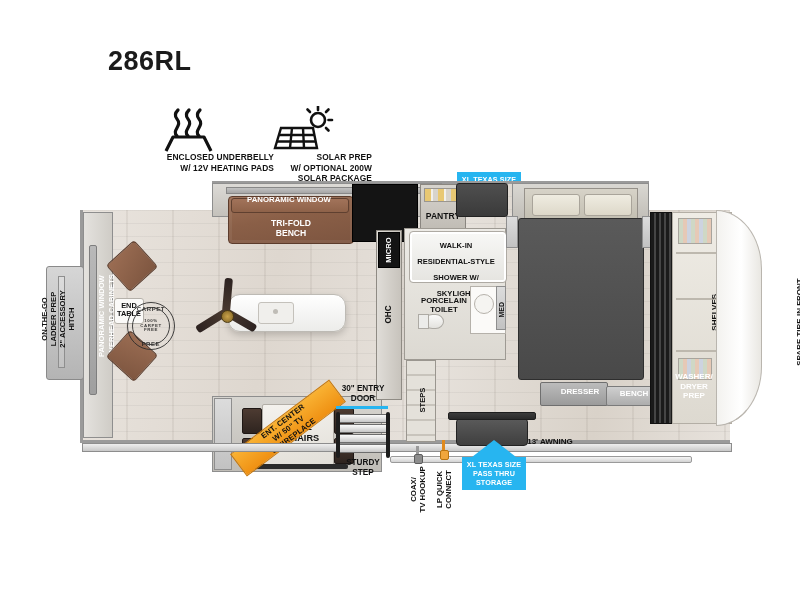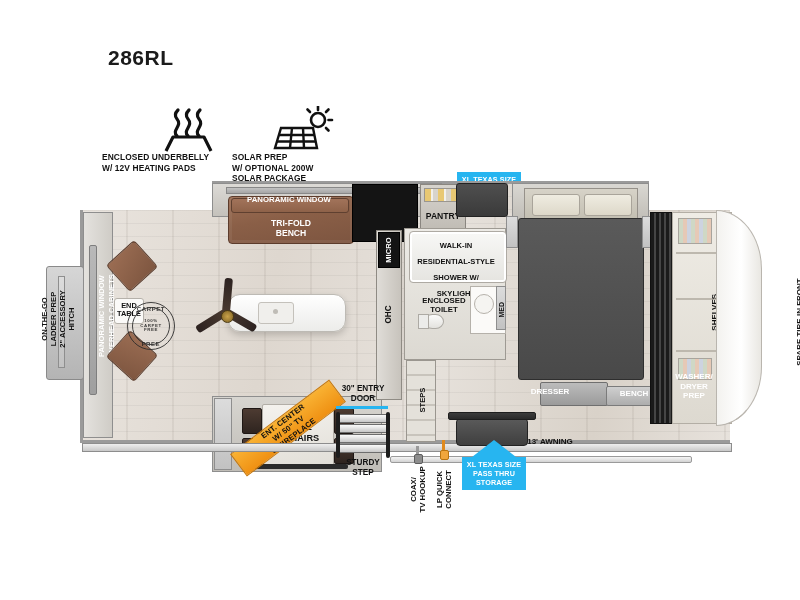--- a/index.html
+++ b/index.html
@@ -6,25 +6,25 @@
   body{
     width:800px;height:600px;background:#ffffff;overflow:hidden;
     font-family:"Liberation Sans", sans-serif;
     position:relative;
   }
   #stage{position:absolute;left:0;top:0;width:800px;height:600px;}
 
   
   .model-title{
     position:absolute;left:108px;top:46px;
-    font-size:21px;font-weight:700;color:#1b1b1b;letter-spacing:0.5px;
+    font-size:27px;font-weight:700;color:#1b1b1b;letter-spacing:0.5px;
   }
 
   
-  .feat{position:absolute;text-align:left;}
+  .feat{position:absolute;text-align:right;}
   .feat .cap{
     font-size:8.4px;font-weight:700;color:#111;line-height:10.5px;
     letter-spacing:0.1px;white-space:pre-line;
   }
   .feat .ico{height:46px;display:flex;align-items:flex-end;justify-content:center;}
 
   
   .lbl{position:absolute;font-weight:700;line-height:1.08;text-align:center;white-space:pre-line;}
   .lbl.w{color:#ffffff;}
   .lbl.k{color:#111111;}
@@ -314,40 +314,40 @@
 
     <div class="panel" style="left:404px;top:38px;width:102px;height:132px;background:linear-gradient(180deg,#edebe6,#dcd9d2);border:1px solid #9e9a93;"></div>
     <div class="shower" style="left:410px;top:42px;width:92px;height:46px;"></div>
     <div class="lbl k" style="left:410px;top:48px;width:92px;font-size:7.6px;line-height:16px;">WALK-IN
 RESIDENTIAL-STYLE
 SHOWER W/
 SKYLIGHT</div>
 
     <div class="toilet" style="left:424px;top:124px;"></div>
     <div class="tank" style="left:418px;top:124px;"></div>
-    <div class="lbl k" style="left:404px;top:106px;width:80px;font-size:7.8px;line-height:9px;">ENCLOSED
+    <div class="lbl k" style="left:404px;top:106px;width:80px;font-size:7.8px;line-height:9px;">PORCELAIN
 TOILET</div>
 
     <div class="panel white" style="left:470px;top:96px;width:36px;height:48px;"></div>
     <div class="panel" style="left:474px;top:104px;width:20px;height:20px;border-radius:50%;background:#f5f4f1;border:1px solid #b6b2ab;"></div>
     <div class="panel gray" style="left:496px;top:96px;width:10px;height:44px;"></div>
     <div class="lbl k vert" style="left:482px;top:116px;width:40px;font-size:7px;transform:rotate(-90deg);">MED</div>
 
     <div class="panel" style="left:512px;top:-7px;width:137px;height:40px;background:linear-gradient(180deg,#d9d7d2,#bfbcb5);border:1px solid #8e8e8e;"></div>
     <div class="headboard" style="left:524px;top:-2px;width:112px;height:30px;"></div>
     <div class="pillow" style="left:532px;top:4px;width:46px;height:20px;"></div>
     <div class="pillow" style="left:584px;top:4px;width:46px;height:20px;"></div>
 
     <div class="bed" style="left:518px;top:28px;width:124px;height:160px;"></div>
 
     <div class="panel gray" style="left:506px;top:26px;width:12px;height:32px;"></div>
     <div class="panel gray" style="left:642px;top:26px;width:12px;height:32px;"></div>
 
     <div class="dresser" style="left:540px;top:192px;width:66px;height:22px;"></div>
-    <div class="lbl w" style="left:528px;top:198px;width:44px;font-size:8px;">DRESSER</div>
+    <div class="lbl w" style="left:558px;top:198px;width:44px;font-size:8px;">DRESSER</div>
     <div class="bench" style="left:606px;top:196px;width:56px;height:18px;"></div>
     <div class="lbl w" style="left:606px;top:200px;width:56px;font-size:8px;">BENCH</div>
 
     <div class="louver" style="left:650px;top:22px;width:22px;height:210px;"></div>
     <div class="closet" style="left:672px;top:22px;width:58px;height:210px;"></div>
     <div class="shelfline" style="left:676px;top:62px;width:50px;"></div>
     <div class="shelfline" style="left:676px;top:108px;width:50px;"></div>
     <div class="shelfline" style="left:676px;top:160px;width:50px;"></div>
     <div class="panel" style="left:678px;top:28px;width:34px;height:26px;background:repeating-linear-gradient(90deg,#cfd8c5 0 4px,#e6c9b6 4px 8px,#cdd3e0 8px 12px);border:1px solid #a8a49d;"></div>
     <div class="panel" style="left:678px;top:168px;width:34px;height:22px;background:repeating-linear-gradient(90deg,#cfd8c5 0 4px,#e6c9b6 4px 8px,#cdd3e0 8px 12px);border:1px solid #a8a49d;"></div>

